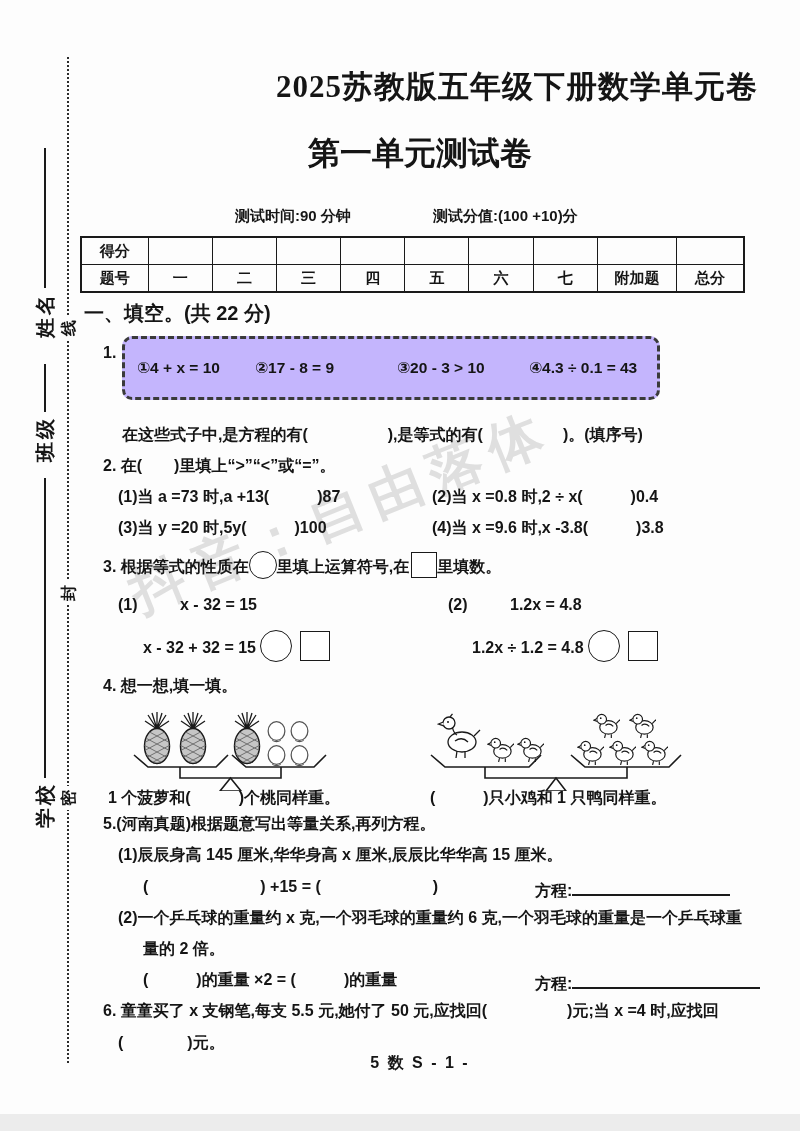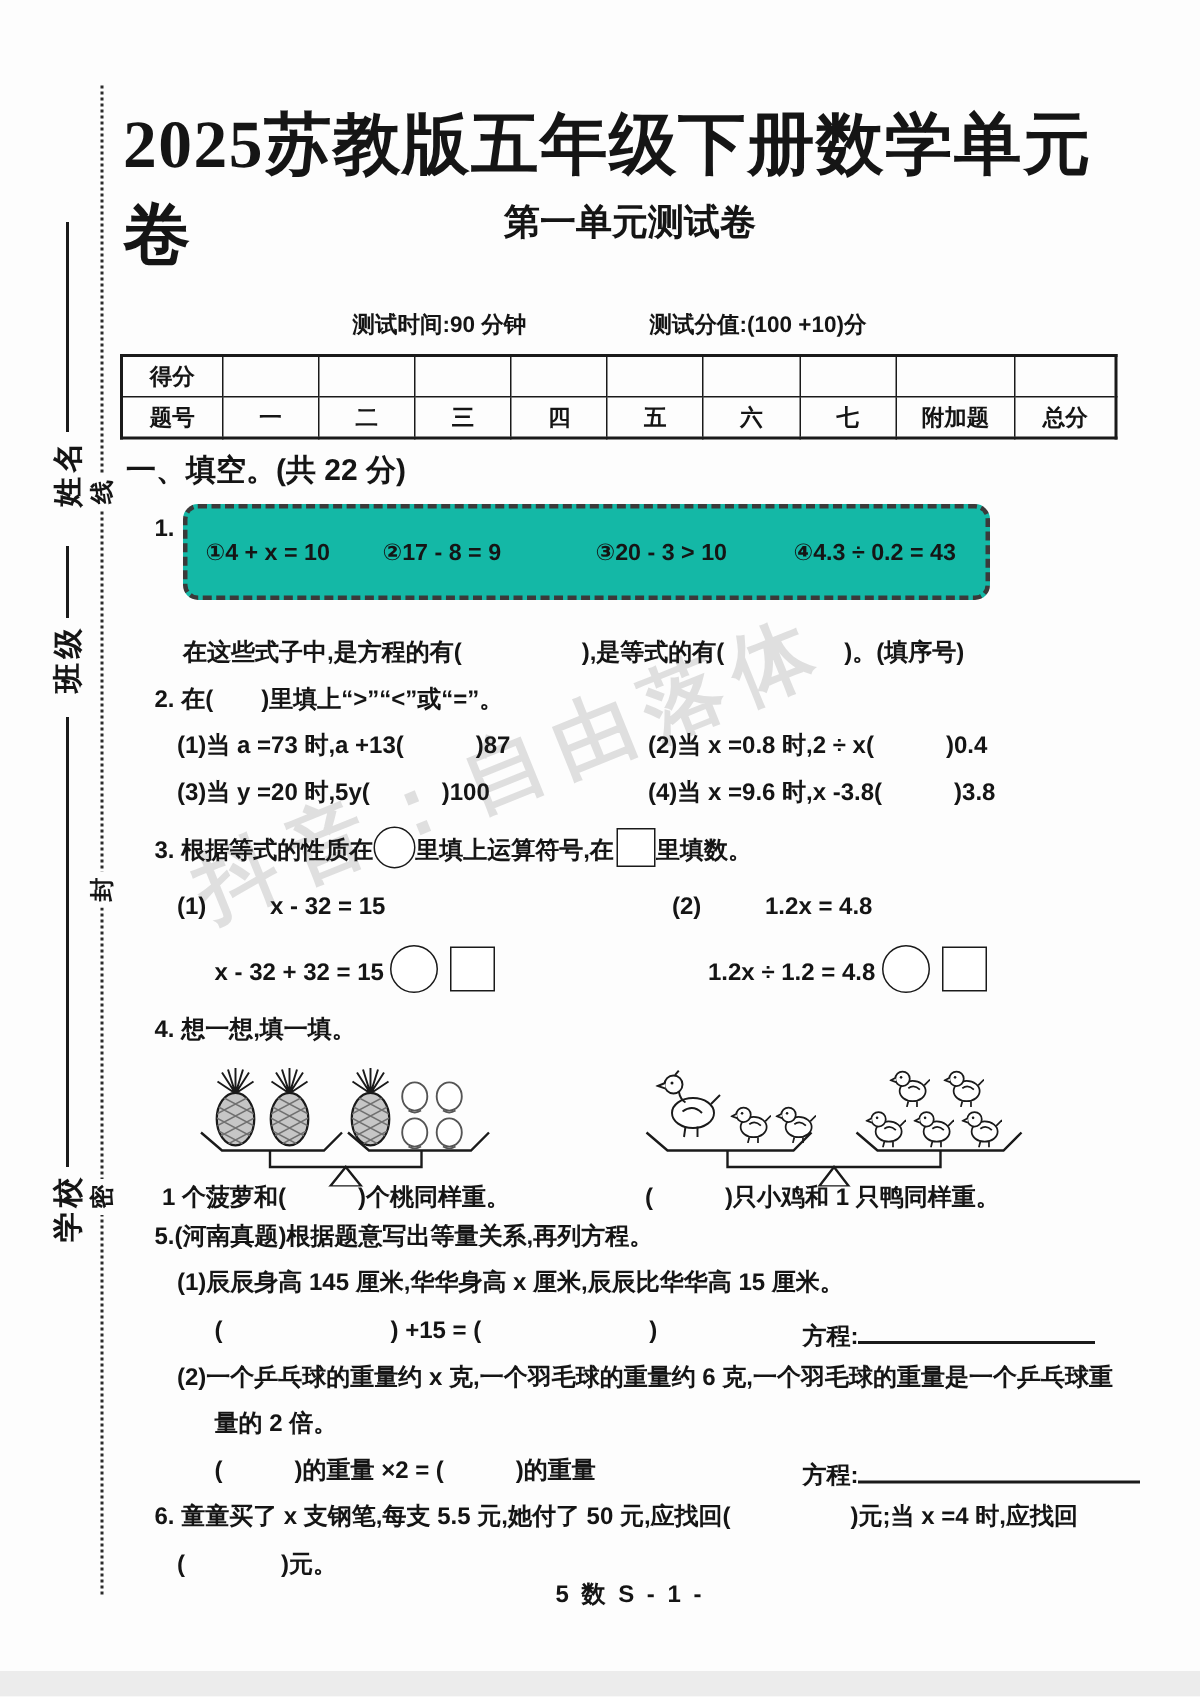--- a/index.html
+++ b/index.html
@@ -22,38 +22,38 @@
   .side-unit .write-line { display:inline-block; height:0;
                border-bottom:2px solid #1a1a1a; }
 
   
   .watermark { position:absolute; left:110px; top:440px; width:640px;
                transform:rotate(-22deg); font-size:54px; font-weight:700;
                letter-spacing:10px; color:rgba(40,40,40,0.14);
                white-space:nowrap; pointer-events:none; z-index:5; }
 
   
-  .title1 { position:absolute; left:82px; top:66px; width:676px; text-align:left;
+  .title1 { position:absolute; left:82px; top:66px; width:676px; text-align:right;
             font-family:"Liberation Serif","DejaVu Serif",serif;
-            font-size:45px; font-weight:900; letter-spacing:1px; }
+            font-size:31px; font-weight:900; letter-spacing:1px; }
   .title2 { position:absolute; left:82px; top:132px; width:676px; text-align:center;
             font-family:"Liberation Serif","DejaVu Serif",serif;
-            font-size:24px; font-weight:900; }
+            font-size:32px; font-weight:900; }
   .meta-time  { position:absolute; left:235px; top:207px; font-size:15px; font-weight:700;text-align:right; }
   .meta-score { position:absolute; left:433px; top:207px; font-size:15px; font-weight:700; }
 
   
   .score-table { position:absolute; left:80px; top:236px; border-collapse:collapse;
                  table-layout:fixed; width:665px; border:2.4px solid #1a1a1a; }
   .score-table td { border:1.6px solid #1a1a1a; height:26px; text-align:center;
                  vertical-align:middle; font-size:15px; font-weight:700; padding:0; }
 
   
   .q1-box { position:absolute; left:122px; top:336px; width:538px; height:64px;
-            border:3px dashed #3a3a3a; border-radius:10px; background:#14b8a6;
+            border:3px dashed #3a3a3a; border-radius:10px; background:#c4b5fd;
             display:flex; flex-direction:column; justify-content:space-evenly;
             padding:2px 0 2px 12px; box-sizing:border-box; }
   .q1-row { display:flex; font-size:15.5px; font-weight:600; }
   .q1-row span:nth-child(1){ width:118px; }
   .q1-row span:nth-child(2){ width:142px; }
   .q1-row span:nth-child(3){ width:132px; }
 
   
   .circle-blank { display:inline-block; width:26px; height:26px; border:1.7px solid #1a1a1a;
                   border-radius:50%; vertical-align:-7px; background:#fff; }
@@ -187,21 +187,21 @@
   </table>
 
 <div class="line" style="left:84px; top:300px; font-size:20px; font-weight:700;">一、填空。(共 22 分)</div>
 
 <div class="line" style="left:103px; top:344px;">1.</div>
 <div class="q1-box">
   <div class="q1-row">
     <span>①4 + x = 10</span>
     <span>②17 - 8 = 9</span>
     <span>③20 - 3 &gt; 10</span>
-    <span>④4.3 ÷ 0.2 = 43</span>
+    <span>④4.3 ÷ 0.1 = 43</span>
   </div>
 </div>
 <div class="line" style="left:122px; top:425px;">在这些式子中,是方程的有(　　　　　),是等式的有(　　　　　)。(填序号)</div>
 
 <div class="line" style="left:103px; top:456px;">2. 在(　　)里填上“&gt;”“&lt;”或“=”。</div>
 <div class="line" style="left:118px; top:487px;">(1)当 a =73 时,a +13(　　　)87</div>
 <div class="line" style="left:432px; top:487px;">(2)当 x =0.8 时,2 ÷ x(　　　)0.4</div>
 <div class="line" style="left:118px; top:518px;">(3)当 y =20 时,5y(　　　)100</div>
 <div class="line" style="left:432px; top:518px;">(4)当 x =9.6 时,x -3.8(　　　)3.8</div>
 

